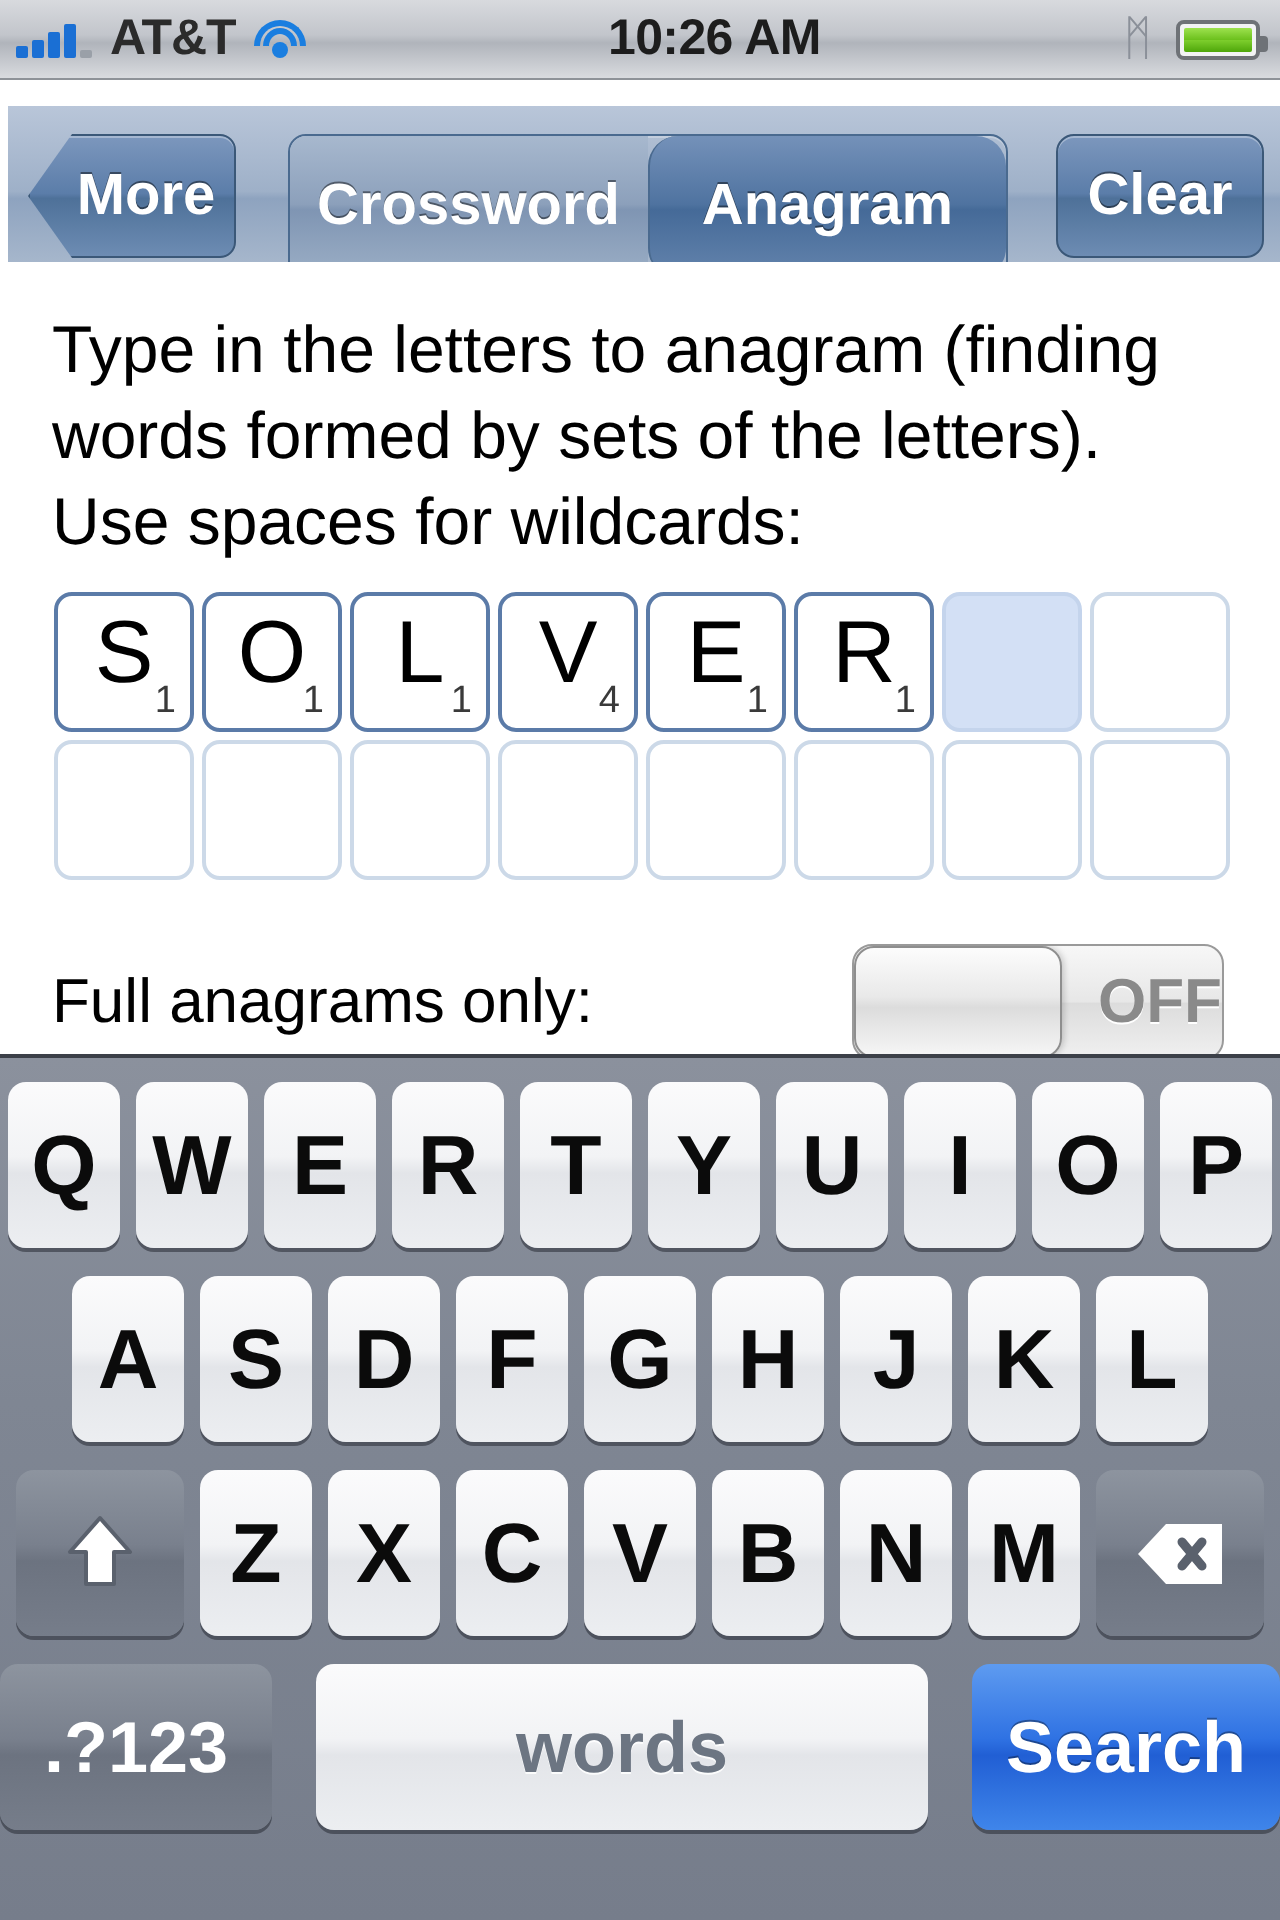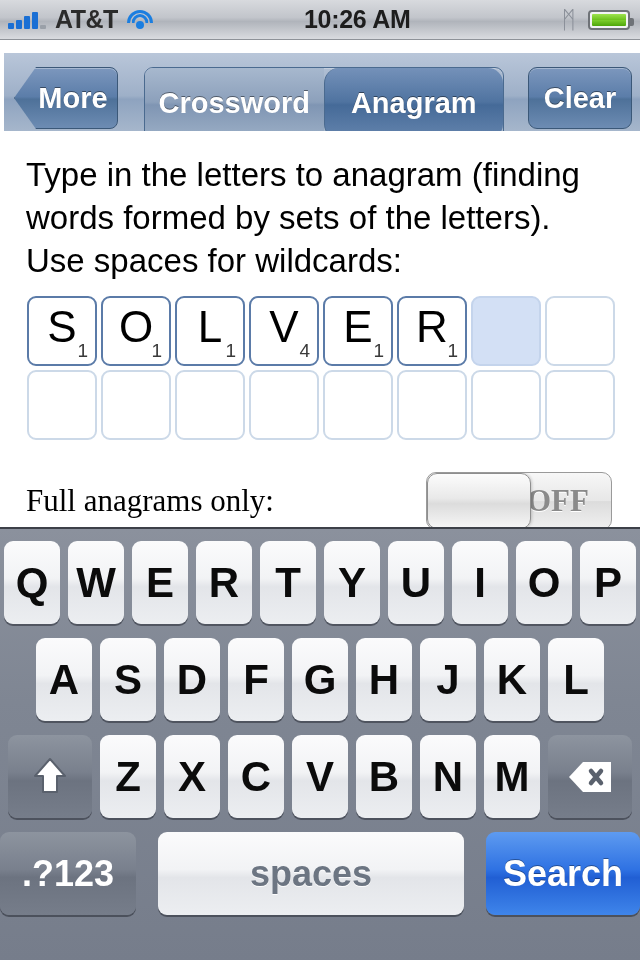--- a/index.html
+++ b/index.html
@@ -126,38 +126,37 @@
     text-align: center; font-size: 44px; line-height: 46px; color: #000;
   }
   .tile .pts {
     position: absolute; right: 7px; bottom: 2px;
     font-size: 19px; color: #3a3a3a;
   }
 
   .toggle-row {
     display: flex; align-items: center; justify-content: space-between;
     padding: 28px 28px 0 26px;
-    font-family: Liberation Serif, serif;
   }
   .toggle-label { font-size: 31px; color: #000; }
   .switch {
     position: relative; width: 186px; height: 58px;
     border-radius: 10px; border: 1px solid #9a9a9a; overflow: hidden;
     background: linear-gradient(to bottom, #f7f7f7 0%, #e7e7e7 50%, #dcdcdc 51%, #f0f0f0 100%);
     display: flex; align-items: center; justify-content: flex-end;
   }
   .switch .knob {
     position: absolute; left: 0; top: 0; width: 104px; height: 100%;
     background: linear-gradient(to bottom, #fcfcfc 0%, #e9e9e9 45%, #dcdcdc 55%, #f6f6f6 100%);
     border: 1px solid #8e8e8e; border-radius: 10px;
     box-shadow: 1px 0 3px rgba(0,0,0,0.18);
   }
   .switch .off-label {
     font-size: 31px; font-weight: bold; color: #8a8a8a;
-    padding-right: 22px; text-shadow: 0 1px 0 #fff;
+    text-shadow: 0 1px 0 #fff;
   }
 
   
   .keyboard {
     position: absolute; top: 527px; left: 0; width: 640px; height: 433px;
     background: linear-gradient(to bottom, #8b919d 0%, #7f8693 40%, #767d8b 100%);
     border-top: 2px solid #3c4048;
     padding-top: 12px;
   }
   .krow { display: flex; justify-content: center; align-items: center; margin-bottom: 14px; }
@@ -359,18 +358,18 @@
       <div class="key dark del">
         <svg class="del-ico" viewBox="0 0 46 34">
           <path d="M16 2 L44 2 L44 32 L16 32 L2 17 Z" fill="#ffffff"></path>
           <path d="M24 11 L34 23 M34 11 L24 23" stroke="#5a616d" stroke-width="4.5" stroke-linecap="round"></path>
         </svg>
       </div>
     </div>
 
     <div class="krow r4">
       <div class="key dark num">.?123</div>
-      <div class="key space">spaces</div>
+      <div class="key space">words</div>
       <div class="key search">Search</div>
     </div>
 
   </div>
 </div>
 
 </body></html>

